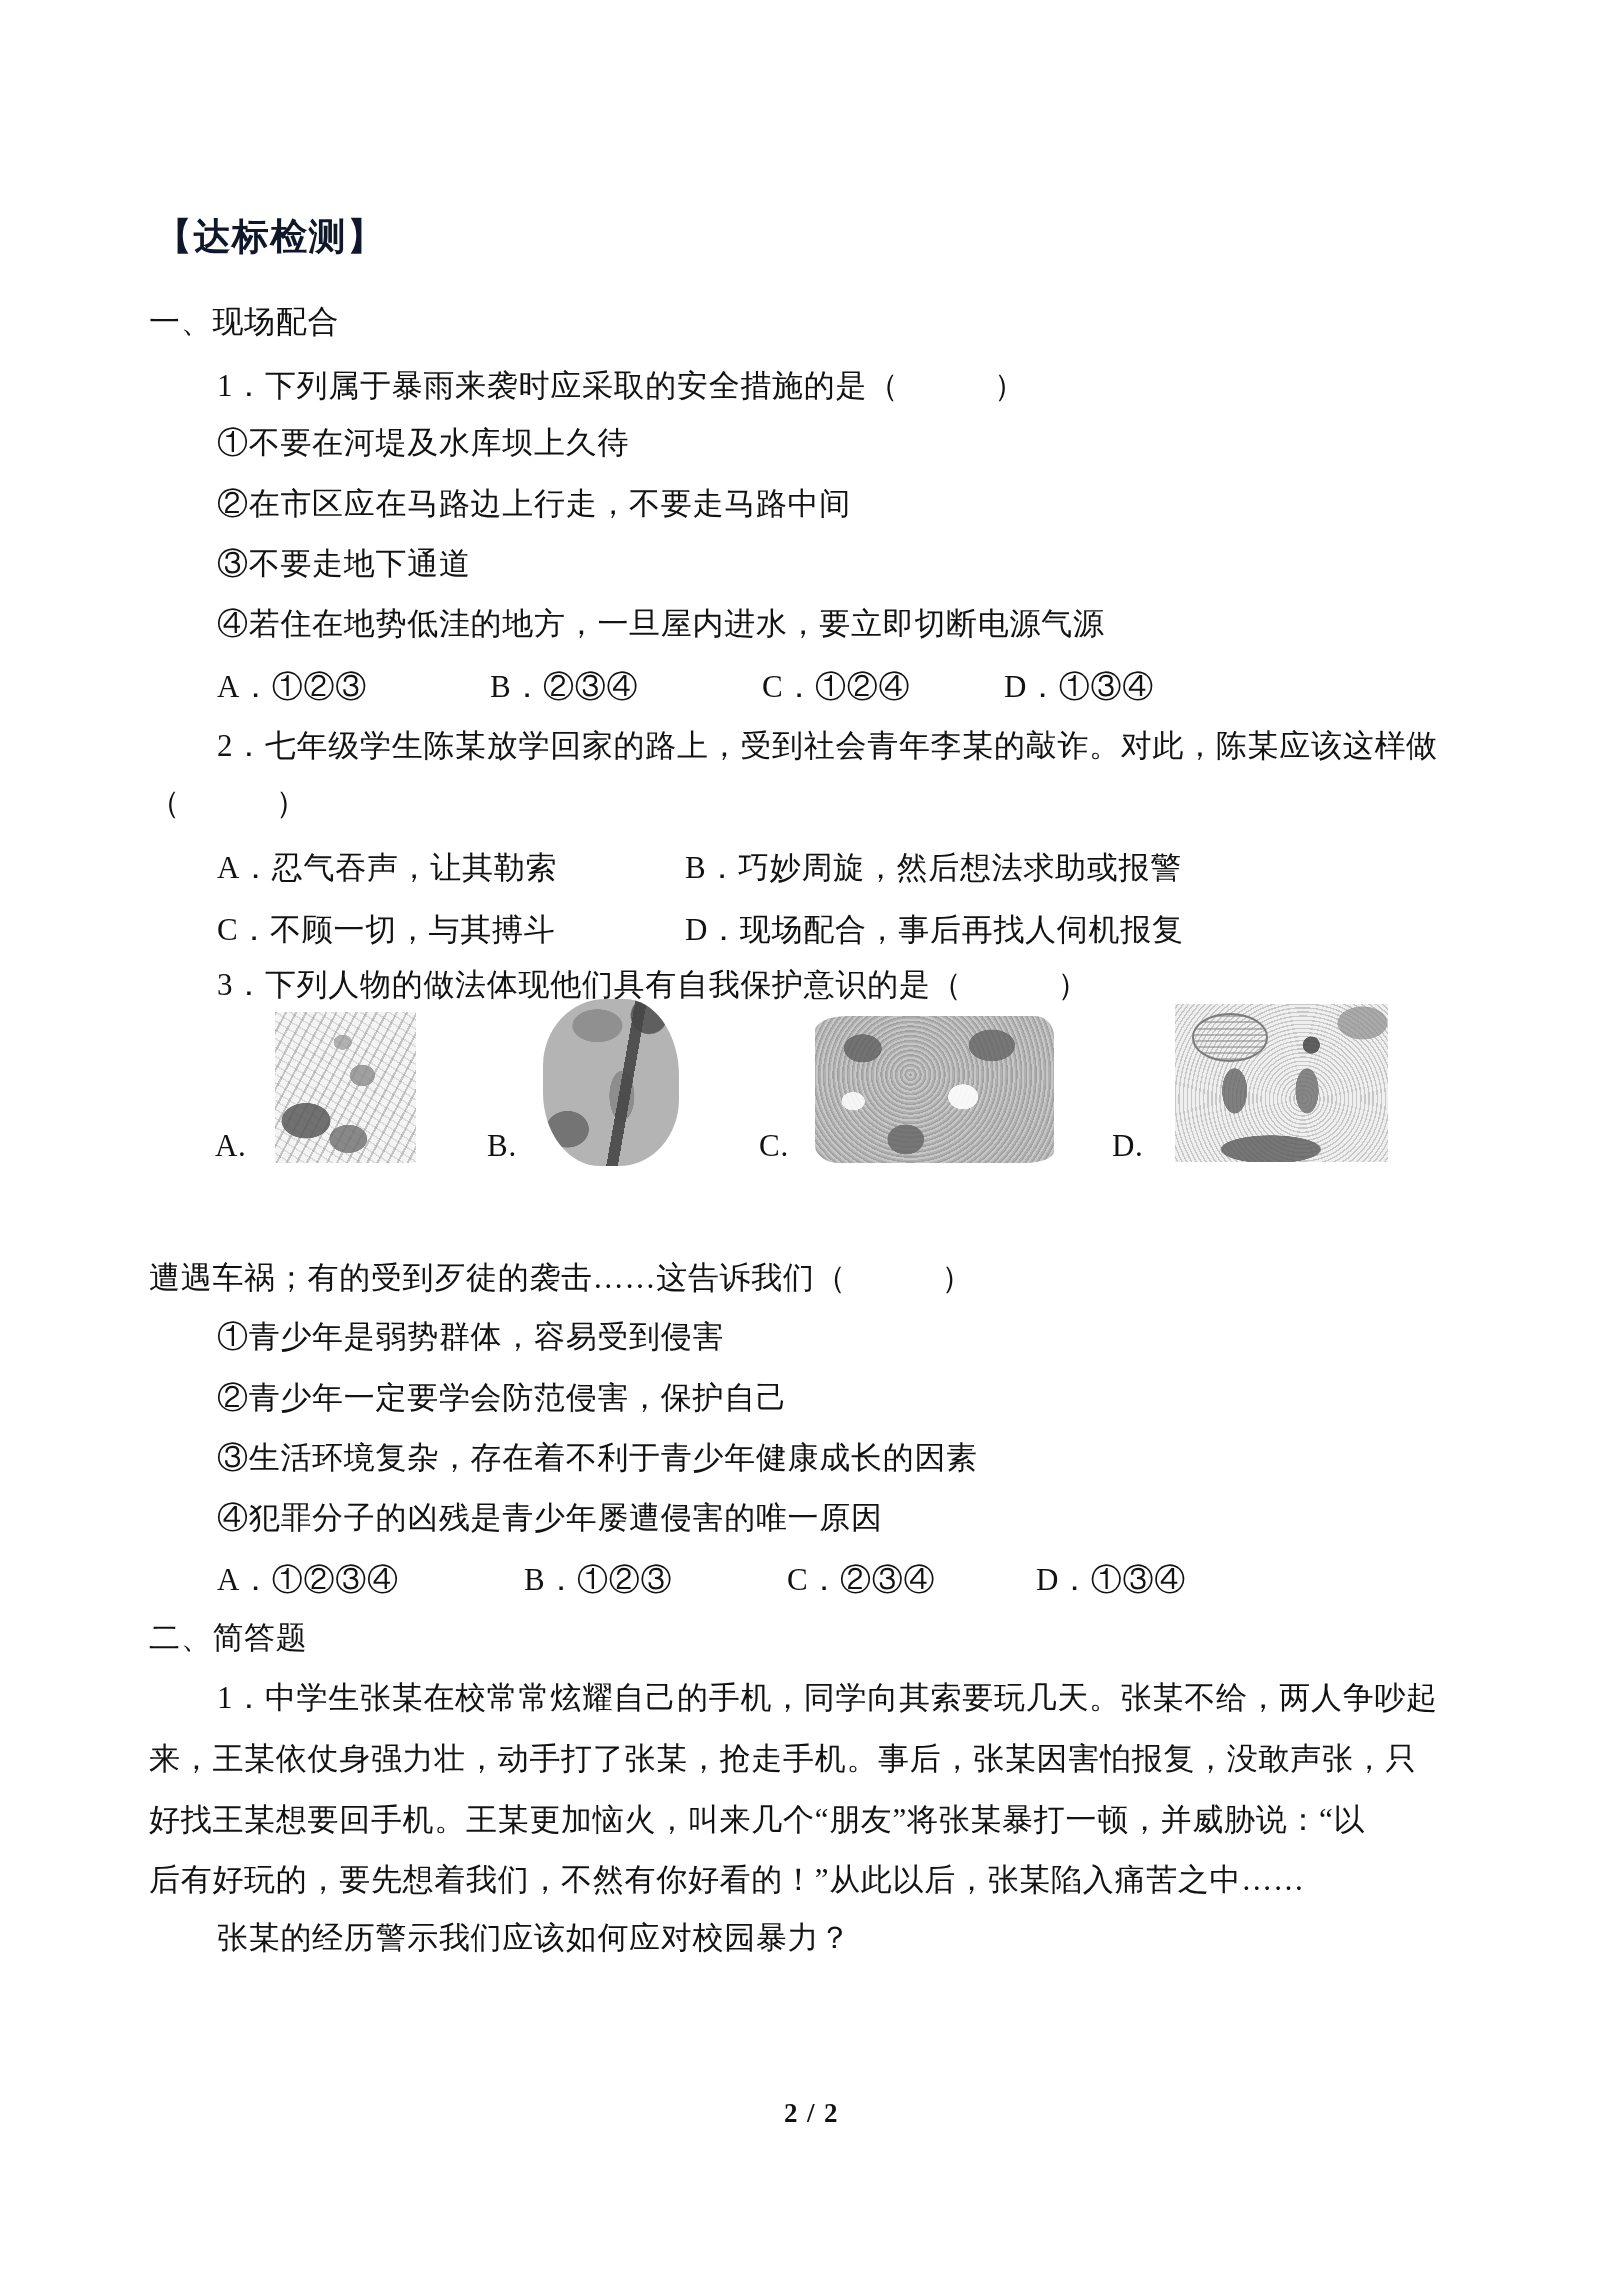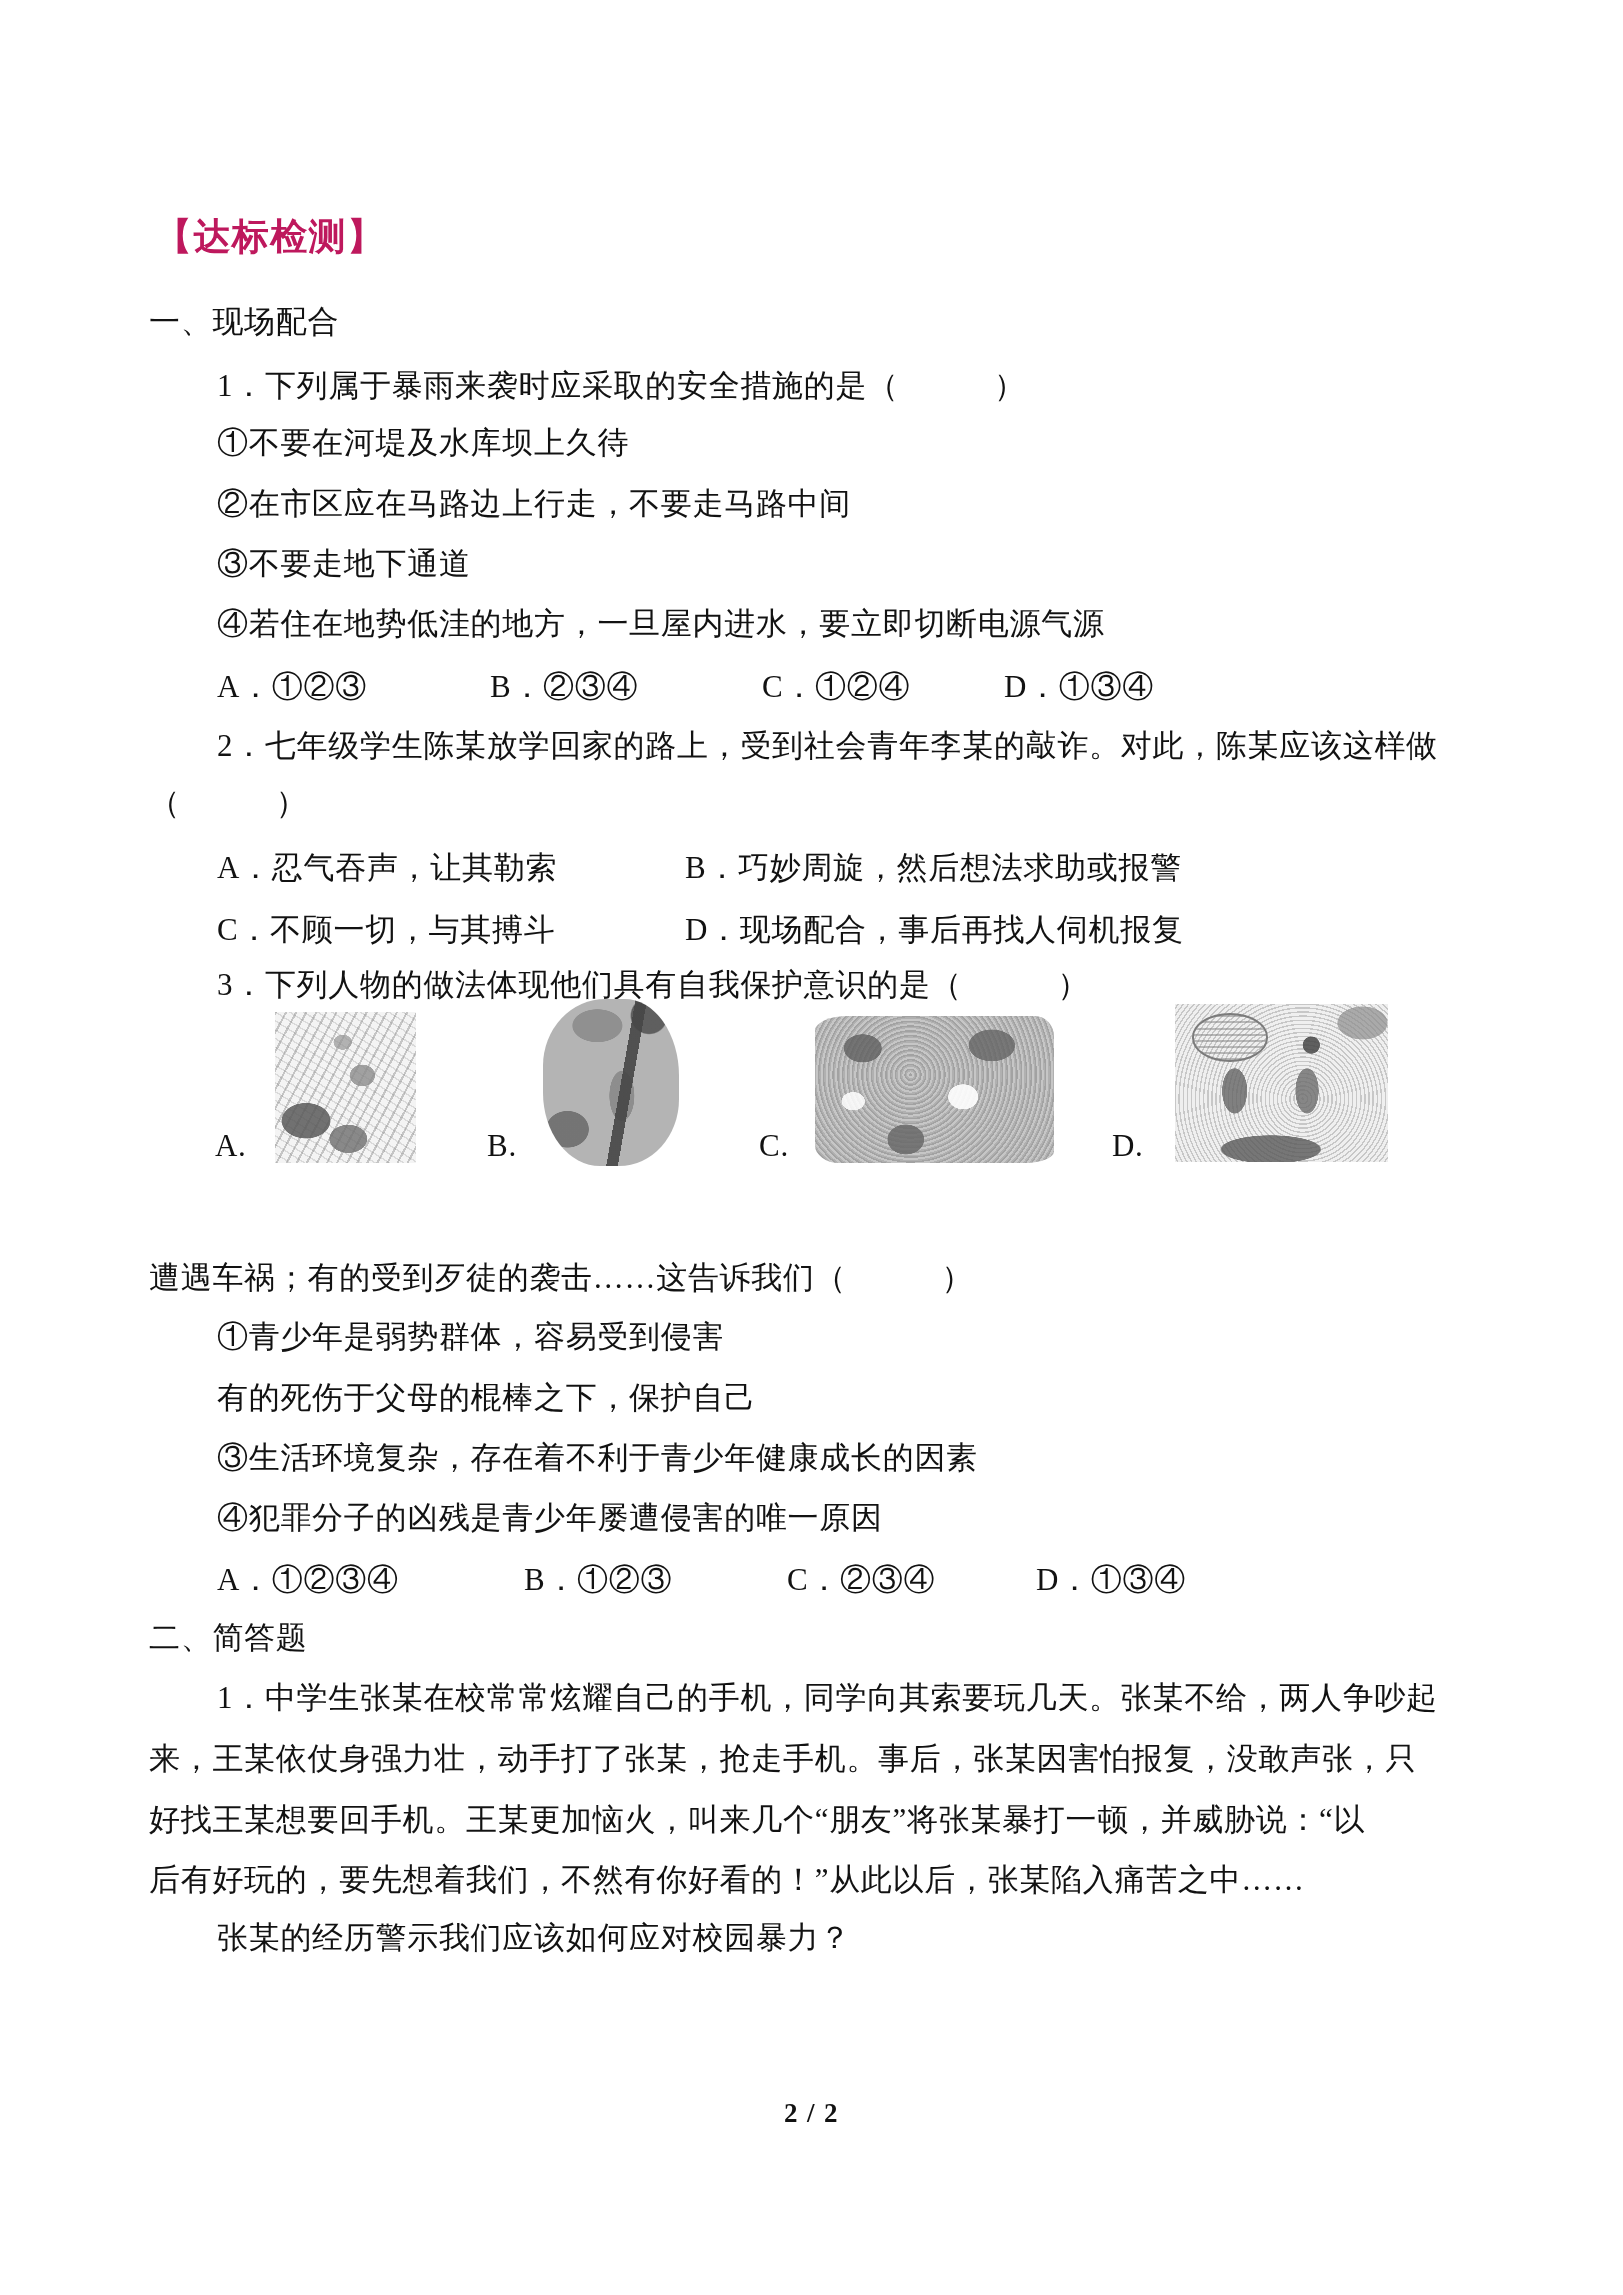--- a/index.html
+++ b/index.html
@@ -17,21 +17,21 @@
     font-size:31px;
     letter-spacing:0.7px;
     white-space:nowrap;
     line-height:1.2;
   }
   .title{
     font-size:37px;
     font-weight:bold;
     letter-spacing:1.4px;
     font-family:"Liberation Sans","DejaVu Sans",sans-serif;
-    color:#be185d;
+    color:#0f172a;
   }
   .row{position:absolute;left:0;width:100%;height:44px;}
   .row span{
     position:absolute;
     font-size:31px;
     letter-spacing:0.7px;
     white-space:nowrap;
   }
   .pic{position:absolute;}
   
@@ -141,21 +141,21 @@
 
   <div class="row" style="top:1128px">
     <span style="left:215px">A.</span>
     <span style="left:487px">B.</span>
     <span style="left:759px">C.</span>
     <span style="left:1112px">D.</span>
   </div>
 
   <div class="line" style="top:1259px;left:149px">遭遇车祸；有的受到歹徒的袭击……这告诉我们（　　　）</div>
   <div class="line" style="top:1318px;left:217px">①青少年是弱势群体，容易受到侵害</div>
-  <div class="line" style="top:1379px;left:217px">有的死伤于父母的棍棒之下，保护自己</div>
+  <div class="line" style="top:1379px;left:217px">②青少年一定要学会防范侵害，保护自己</div>
   <div class="line" style="top:1439px;left:217px">③生活环境复杂，存在着不利于青少年健康成长的因素</div>
   <div class="line" style="top:1499px;left:217px">④犯罪分子的凶残是青少年屡遭侵害的唯一原因</div>
 
   <div class="row" style="top:1559px">
     <span style="left:217px">A．①②③④</span>
     <span style="left:524px">B．①②③</span>
     <span style="left:787px">C．②③④</span>
     <span style="left:1036px">D．①③④</span>
   </div>
 

